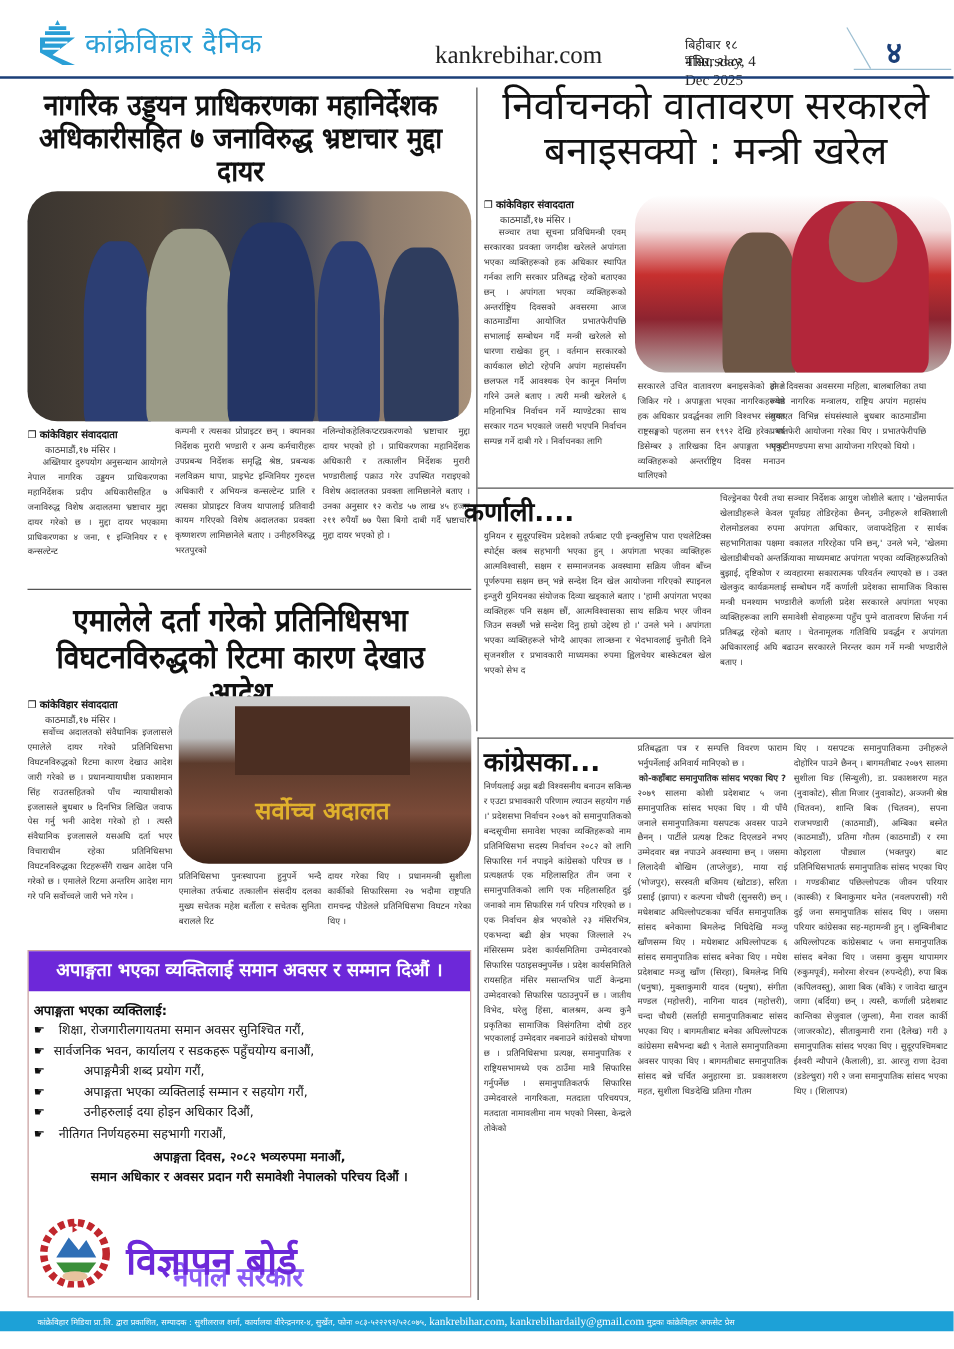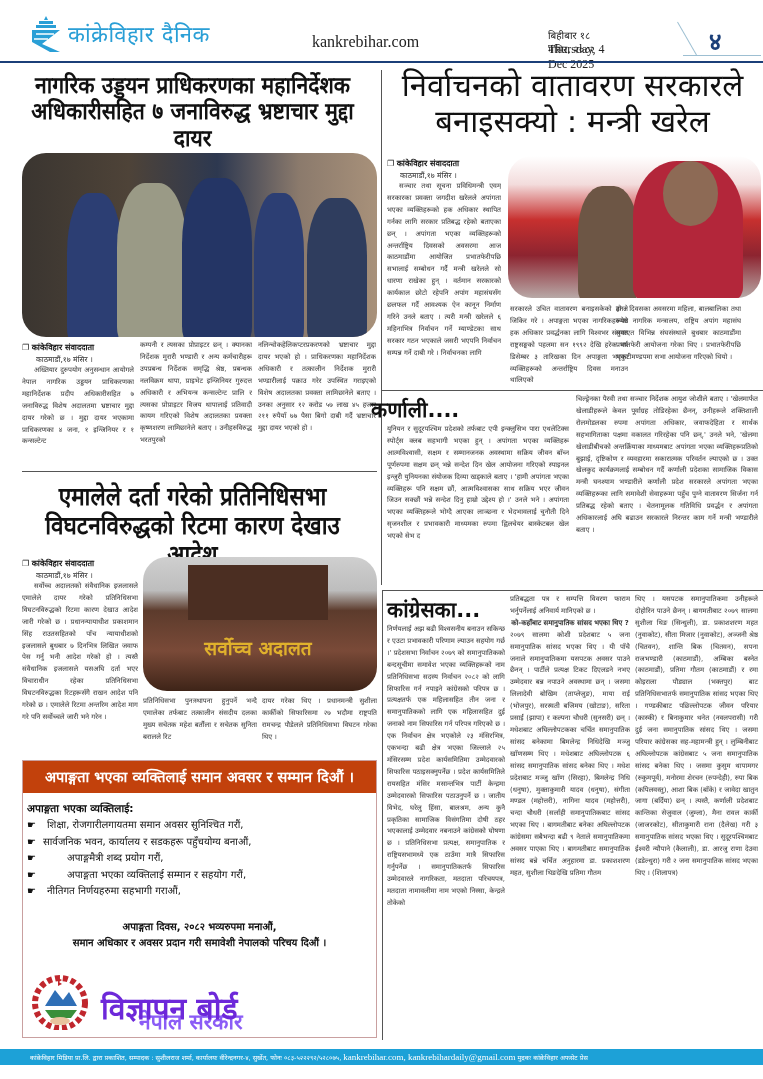--- a/index.html
+++ b/index.html
@@ -2,21 +2,21 @@
 <html><head>
 <meta charset="utf-8">
 <style>
   * { box-sizing: border-box; margin: 0; padding: 0; }
   html, body { width: 763px; height: 1079px; background: #fff; overflow: hidden; }
   body { font-family: "DejaVu Serif", serif; color: #222; position: relative; }
 
   .masthead { position: absolute; left: 0; top: 0; width: 605px; height: 62px; }
   .logo { position: absolute; left: 28px; top: 14px; width: 36px; height: 40px; }
   .brand { position: absolute; left: 68px; top: 18px; font-family: "DejaVu Sans", sans-serif; font-size: 22px; color: #2a9fd6; letter-spacing: 0.5px; }
-  .site { position: absolute; left: 312px; top: 33px; font-family: "Liberation Serif", serif; font-size: 16px; color: #222; }
+  .site { position: absolute; left: 348px; top: 33px; font-family: "Liberation Serif", serif; font-size: 20px; color: #222; }
   .date-np { position: absolute; left: 548px; top: 28px; font-family: "DejaVu Sans", sans-serif; font-size: 10px; color: #222; }
   .date-en { position: absolute; left: 548px; top: 42px; font-family: "Liberation Serif", serif; font-size: 12px; color: #222; }
   .pagebox { position: absolute; left: 683px; top: 22px; width: 78px; height: 34px; border-bottom: 1px solid #9dbfd2; }
   .pagebox:before { content: ""; position: absolute; left: -6px; top: 0; width: 1px; height: 38px; background: #9dbfd2; transform: rotate(-30deg); transform-origin: top; }
   .pagenum { position: absolute; left: 26px; top: 2px; font-family: "DejaVu Sans", sans-serif; font-size: 24px; font-weight: bold; color: #1b3f78; }
   .rule-top { position: absolute; left: 0; top: 61px; width: 763px; height: 2px; background: #1b3f78; }
 
   .vsep { position: absolute; left: 381px; top: 70px; width: 1px; height: 515px; background: #555; }
   .hsep { position: absolute; height: 1px; background: #555; }
 
@@ -35,21 +35,21 @@
   .byline { position: absolute; font-family: "DejaVu Sans", sans-serif; font-size: 8px; font-weight: bold; color: #111; }
   .byline:before { content: "❐ "; font-weight: normal; }
   .dateline { position: absolute; font-family: "DejaVu Sans", sans-serif; font-size: 7.5px; color: #333; }
 
   .col { position: absolute; font-family: "DejaVu Sans", sans-serif; font-size: 6.9px; line-height: 11.9px; color: #333; text-align: justify; overflow: hidden; }
 
   .section-title { position: absolute; font-family: "DejaVu Sans", sans-serif; font-weight: bold; font-size: 21px; color: #111; }
   .subhead { font-weight: bold; text-align: center; display: block; }
 
   .ad { position: absolute; left: 22px; top: 760px; width: 355px; height: 278px; border: 1px solid #c9a0a0; background: #fff; }
-  .ad-banner { position: absolute; left: 0; top: 0; width: 100%; height: 32px; background: #c2410c; color: #fff; font-family: "DejaVu Sans", sans-serif; font-size: 14.5px; font-weight: bold; text-align: center; line-height: 32px; }
+  .ad-banner { position: absolute; left: 0; top: 0; width: 100%; height: 32px; background: #6d28d9; color: #fff; font-family: "DejaVu Sans", sans-serif; font-size: 14.5px; font-weight: bold; text-align: center; line-height: 32px; }
   .ad-sub { position: absolute; left: 4px; top: 40px; font-family: "DejaVu Sans", sans-serif; font-size: 10.5px; font-weight: bold; color: #111; }
   .ad-list { position: absolute; left: 4px; top: 56px; width: 345px; list-style: none; }
   .ad-list li { font-family: "DejaVu Sans", sans-serif; font-size: 10px; color: #111; line-height: 16.5px; white-space: nowrap; }
   .ad-list .hand { display: inline-block; width: 20px; }
   .ad-list li.indent .hand { width: 40px; }
   .ad-closing { position: absolute; left: 0; top: 158px; width: 100%; text-align: center; font-family: "DejaVu Sans", sans-serif; font-size: 10px; font-weight: bold; color: #111; line-height: 16px; }
   .emblem { position: absolute; left: 8px; top: 213px; width: 58px; height: 56px; }
   .gov1 { position: absolute; left: 116px; top: 198px; font-family: "DejaVu Sans", sans-serif; font-weight: bold; font-size: 21px; color: #8b5cf6; margin-top: 48px; }
   .gov2 { position: absolute; left: 78px; top: 226px; font-family: "DejaVu Sans", sans-serif; font-weight: bold; font-size: 30px; color: #6d28d9; }
 
@@ -145,20 +145,21 @@
 </article>
 
 <aside class="ad">
   <div class="ad-banner">अपाङ्गता भएका व्यक्तिलाई समान अवसर र सम्मान दिऔं ।</div>
   <div class="ad-sub">अपाङ्गता भएका व्यक्तिलाई:</div>
   <ul class="ad-list">
     <li><span class="hand">☛</span><span>शिक्षा, रोजगारीलगायतमा समान अवसर सुनिश्चित गरौं,</span></li>
     <li><span class="hand" style="width:16px;">☛</span><span>सार्वजनिक भवन, कार्यालय र सडकहरू पहुँचयोग्य बनाऔं,</span></li>
     <li class="indent"><span class="hand">☛</span><span>अपाङ्गमैत्री शब्द प्रयोग गरौं,</span></li>
     <li class="indent"><span class="hand">☛</span><span>अपाङ्गता भएका व्यक्तिलाई सम्मान र सहयोग गरौं,</span></li>
+    <li class="indent"><span class="hand">☛</span><span>उनीहरुलाई दया होइन अधिकार दिऔं,</span></li>
     <li><span class="hand">☛</span><span>नीतिगत निर्णयहरुमा सहभागी गराऔं,</span></li>
   </ul>
   <div class="ad-closing">
     <div>अपाङ्गता दिवस, २०८२ भव्यरुपमा मनाऔं,</div>
     <div>समान अधिकार र अवसर प्रदान गरी समावेशी नेपालको परिचय दिऔं ।</div>
   </div>
   <svg class="emblem" viewBox="0 0 58 56">
     <circle cx="29" cy="29" r="25" fill="none" stroke="#c0272d" stroke-width="6" stroke-dasharray="5 3"></circle>
     <polygon points="14,32 24,16 32,26 38,18 46,32" fill="#2f6fb6"></polygon>
     <polygon points="14,36 46,36 40,44 20,44" fill="#3a8f3a"></polygon>

